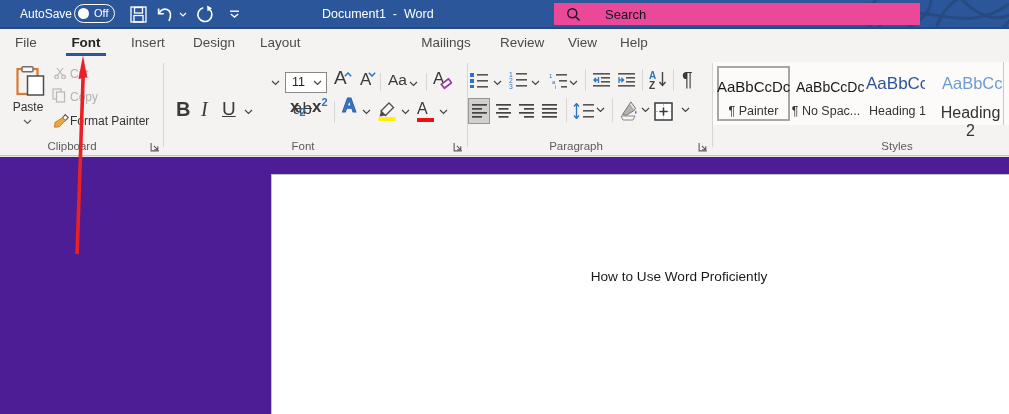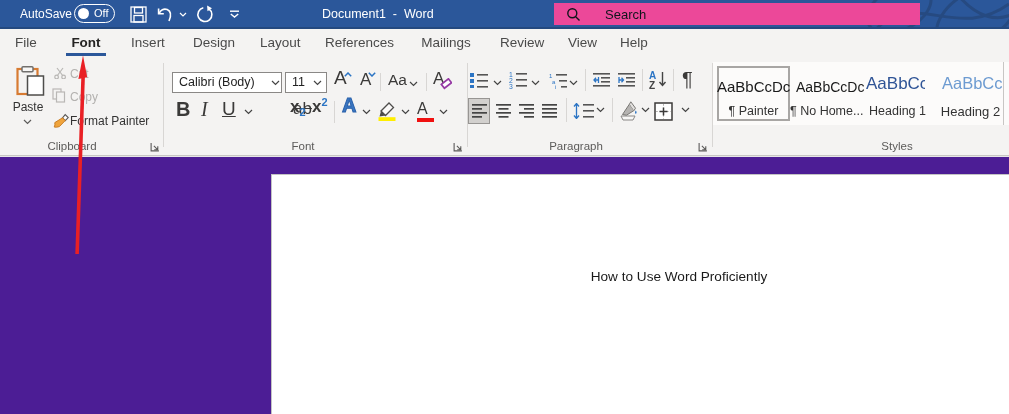--- a/index.html
+++ b/index.html
@@ -97,21 +97,20 @@
     </div>
 
   </div>
 
   <div id="tabrow">
     <div class="tab" style="left:15px;width:22px;">File</div>
     <div class="tab sel" style="left:66px;width:40px;">Font</div>
     <div class="tab" style="left:131px;width:34px;">Insert</div>
     <div class="tab" style="left:193px;width:40px;">Design</div>
     <div class="tab" style="left:260px;width:40px;">Layout</div>
-    <div class="tab" style="left:325px;width:66px;">References</div>
     <div class="tab" style="left:421px;width:50px;">Mailings</div>
     <div class="tab" style="left:500px;width:40px;">Review</div>
     <div class="tab" style="left:568px;width:28px;">View</div>
     <div class="tab" style="left:620px;width:28px;">Help</div>
     <div id="homeul"></div>
   </div>
 
   <div id="ribbon">
 
     <div class="gdiv" style="left:163px;"></div>
@@ -147,21 +146,20 @@
         <path d="M1.8 10.6 L9.5 5.8 L12.2 8.6 L6.4 14.6 Q3.4 15.6 1.2 15 Q2.4 13 1.8 10.6 Z" fill="#f0a43c" stroke="#c97f28" stroke-width="1"></path>
       </svg>
     <div style="position:absolute;left:70px;top:57px;font-size:12px;color:#333;">Format Painter</div>
 
     <div class="gdiv" style="left:467px;"></div>
     <div class="glabel" style="left:243px;">Font</div>
     <svg class="launcher" style="left:453px;" width="9" height="9" viewBox="0 0 9 9" fill="none" stroke="#5c5b5a" stroke-width="1">
         <path d="M1 1 L1 8 L8 8" fill="none"></path>
         <path d="M3.5 3.5 L7 7 M7 3.8 L7 7 L3.8 7"></path>
       </svg>
-    <div style="position:absolute;left:172px;top:15px;width:110px;height:21px;background:#fff;border:1px solid #8a8886;font-size:12.5px;color:#222;line-height:19px;padding-left:6px;">Calibri (Body)</div>
     <svg style="position:absolute;left:271px;top:23px;" width="9" height="6" viewBox="0 0 9 6" fill="none" stroke="#444" stroke-width="1.2">
         <path d="M1 1 L4.5 4.5 L8 1"></path>
       </svg>
     <div style="position:absolute;left:285px;top:15px;width:42px;height:21px;background:#fff;border:1px solid #8a8886;font-size:12.5px;color:#222;line-height:19px;padding-left:6px;">11</div>
     <svg style="position:absolute;left:313px;top:23px;" width="9" height="6" viewBox="0 0 9 6" fill="none" stroke="#444" stroke-width="1.2">
         <path d="M1 1 L4.5 4.5 L8 1"></path>
       </svg>
     <div class="ribbtn" style="left:334px;top:11px;font-size:19px;line-height:20px;">A</div>
     <svg style="position:absolute;left:344px;top:15px;" width="8" height="5" viewBox="0 0 8 5" fill="none" stroke="#2b74c4" stroke-width="1.5">
         <path d="M0.8 4.2 L4 1 L7.2 4.2"></path>
@@ -327,25 +325,25 @@
         <path d="M1 1 L4.5 4.5 L8 1"></path>
       </svg>
 
     <div class="glabel" style="left:837px;">Styles</div>
     <div style="position:absolute;left:713px;top:5px;width:296px;height:63px;background:#fcfbfa;"></div>
     <div style="position:absolute;left:1003px;top:5px;width:1px;height:63px;background:#c8c6c4;"></div>
     <div style="position:absolute;left:717px;top:9px;width:73px;height:55px;border:2px solid #a8a6a4;background:#fcfbfa;"></div>
     <div style="position:absolute;left:717px;top:21px;width:73px;text-align:center;font-size:15px;color:#1a1a1a;white-space:nowrap;">AaBbCcDc</div>
     <div style="position:absolute;left:717px;top:47px;width:73px;text-align:center;font-size:12.5px;color:#333;">¶ Painter</div>
     <div style="position:absolute;left:796px;top:22px;width:60px;text-align:center;font-size:14px;color:#1a1a1a;white-space:nowrap;">AaBbCcDc</div>
-    <div style="position:absolute;left:790px;top:47px;width:72px;text-align:center;font-size:12.5px;color:#333;white-space:nowrap;">¶ No Home...</div>
+    <div style="position:absolute;left:790px;top:47px;width:72px;text-align:center;font-size:12.5px;color:#333;white-space:nowrap;">¶ No Spac...</div>
     <div style="position:absolute;left:866px;top:17px;width:59px;overflow:hidden;white-space:nowrap;font-size:17px;color:#2f5496;">AaBbCcDc</div>
     <div style="position:absolute;left:866px;top:47px;width:63px;text-align:center;font-size:12.5px;color:#333;">Heading 1</div>
     <div style="position:absolute;left:942px;top:17px;width:61px;overflow:hidden;white-space:nowrap;font-size:16.5px;color:#6d9bd1;">AaBbCcD</div>
-    <div style="position:absolute;left:939px;top:47px;width:63px;text-align:center;font-size:13px;color:#333;">Heading 2</div>
+    <div style="position:absolute;left:939px;top:47px;width:63px;text-align:center;font-size:16px;color:#333;">Heading 2</div>
   </div>
 
   <div id="docarea">
     <div id="page">
       <div class="h">How to Use Word Proficiently</div>
     </div>
   </div>
 
   <svg id="arrow" width="24" height="202" viewBox="0 0 24 202">
     <polygon points="17,2.5 12.4,26 21.2,24.2" fill="#e92025"></polygon>

